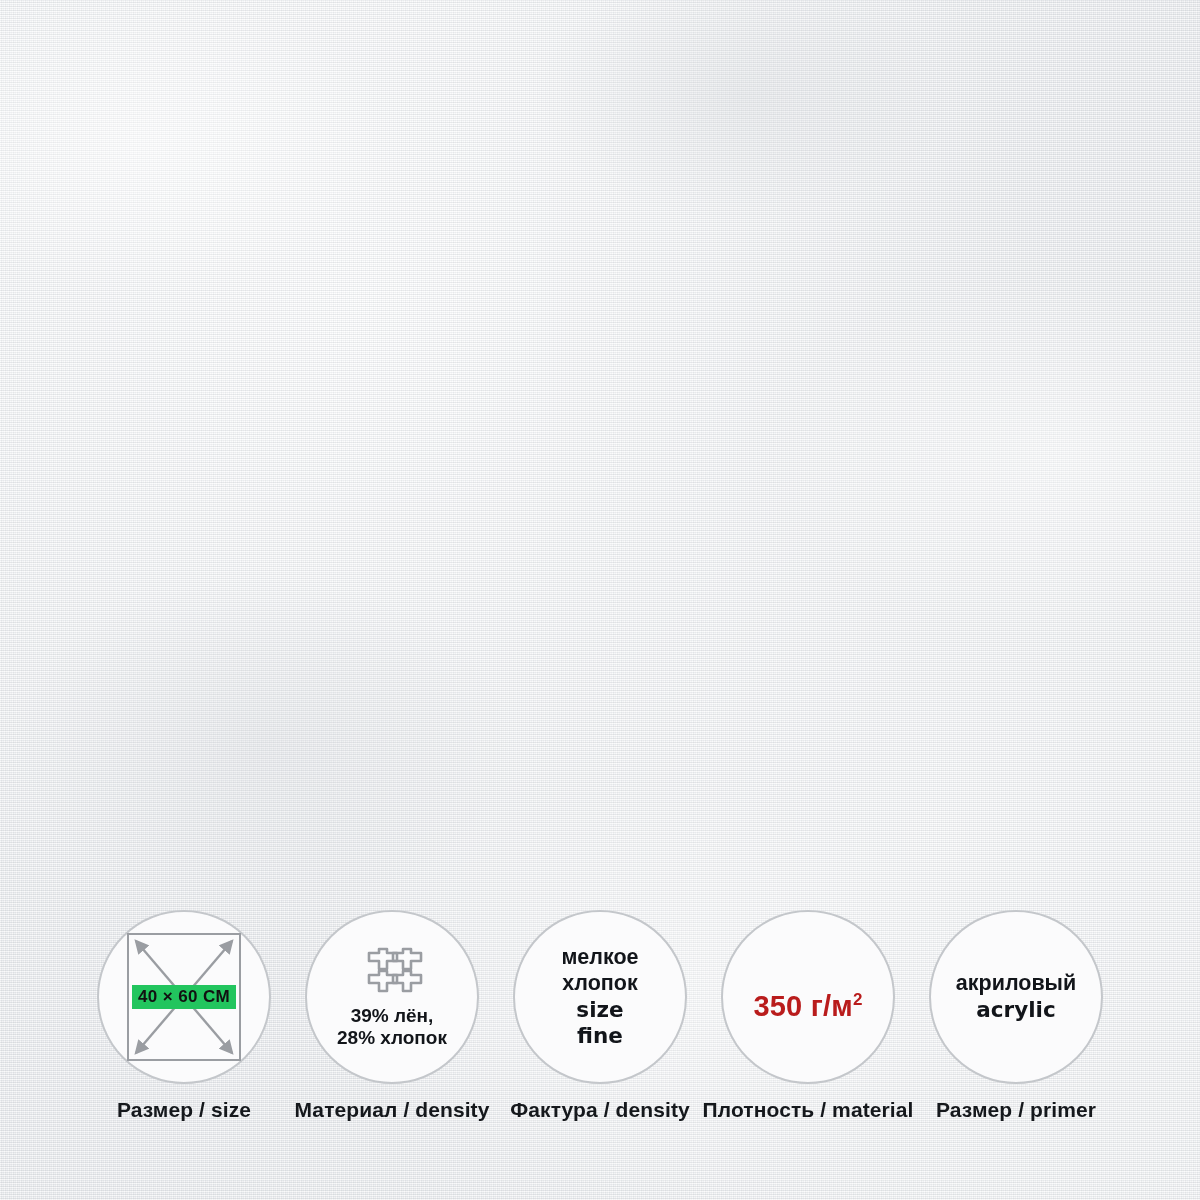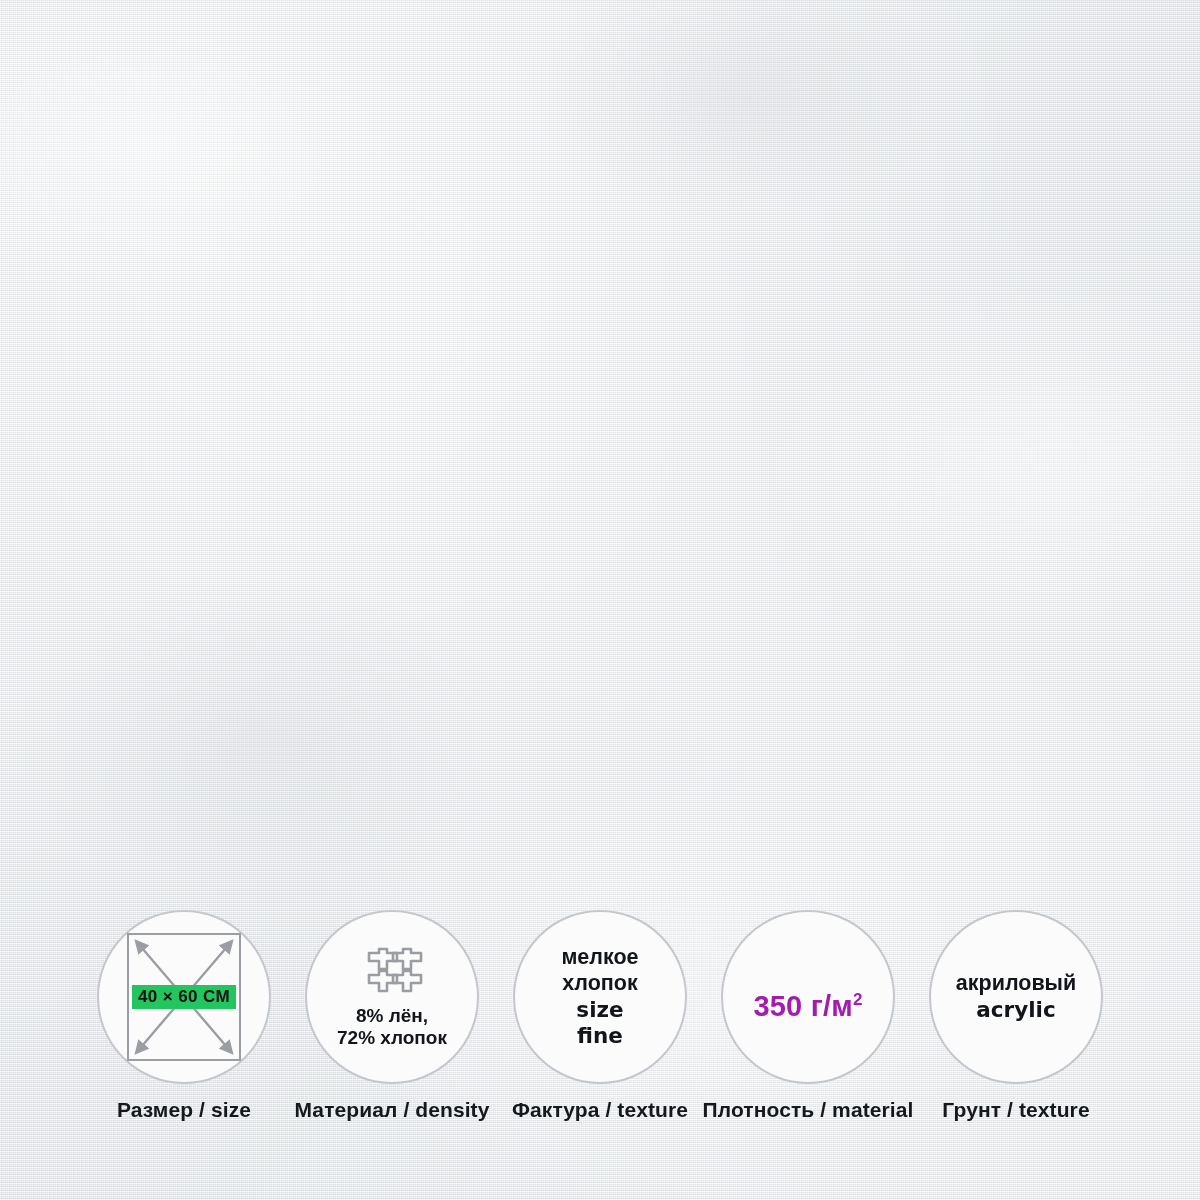--- a/index.html
+++ b/index.html
@@ -150,21 +150,21 @@
   .badge-text-md {
     font-size: 21.5px;
     font-weight: bold;
     line-height: 1.2;
     color: #12151a;
   }
   .badge-text-lg {
     font-size: 29px;
     font-weight: bold;
     line-height: 1.15;
-    color: #a21caf;
+    color: #b91c1c;
     letter-spacing: 0.2px;
     margin-top: 20px;
   }
   .badge-text-lg sup {
     font-size: 17px;
     vertical-align: super;
   }
   .badge-line-serifish {
     font-family: "DejaVu Sans", sans-serif;
   }
@@ -201,47 +201,47 @@
     <div class="badge-cell">
       <div class="badge-circle">
         <svg class="weave-icon" width="74" height="54" viewBox="0 0 74 54">
           <g fill="none" stroke="#9a9da2" stroke-width="2.6" stroke-linejoin="round">
             <path d="M14,8 h10 v-4 h8 v4 h10 v8 h-10 v8 h-8 v-8 h-10 z"></path>
             <path d="M38,8 h10 v-4 h8 v4 h10 v8 h-10 v8 h-8 v-8 h-10 z"></path>
             <path d="M14,30 h10 v-4 h8 v4 h10 v8 h-10 v8 h-8 v-8 h-10 z"></path>
             <path d="M38,30 h10 v-4 h8 v4 h10 v8 h-10 v8 h-8 v-8 h-10 z"></path>
           </g>
         </svg>
-        <div class="badge-text-sm">8% лён,</div>
-        <div class="badge-text-sm">72% хлопок</div>
+        <div class="badge-text-sm">39% лён,</div>
+        <div class="badge-text-sm">28% хлопок</div>
       </div>
       <div class="badge-caption">Материал / density</div>
     </div>
 
     <div class="badge-cell">
       <div class="badge-circle">
         <div class="badge-text-md">мелкое</div>
         <div class="badge-text-md">хлопок</div>
         <div class="badge-text-md badge-line-serifish">size</div>
         <div class="badge-text-md badge-line-serifish">fine</div>
       </div>
-      <div class="badge-caption">Фактура / texture</div>
+      <div class="badge-caption">Фактура / density</div>
     </div>
 
     <div class="badge-cell">
       <div class="badge-circle">
         <div class="badge-text-lg">
           <span>350 г/м</span><sup>2</sup>
         </div>
       </div>
       <div class="badge-caption">Плотность / material</div>
     </div>
 
     <div class="badge-cell">
       <div class="badge-circle">
         <div class="badge-text-md">акриловый</div>
         <div class="badge-text-md badge-line-serifish">acrylic</div>
       </div>
-      <div class="badge-caption">Грунт / texture</div>
+      <div class="badge-caption">Размер / primer</div>
     </div>
 
   </div>
 </div>
 
 </body></html>

